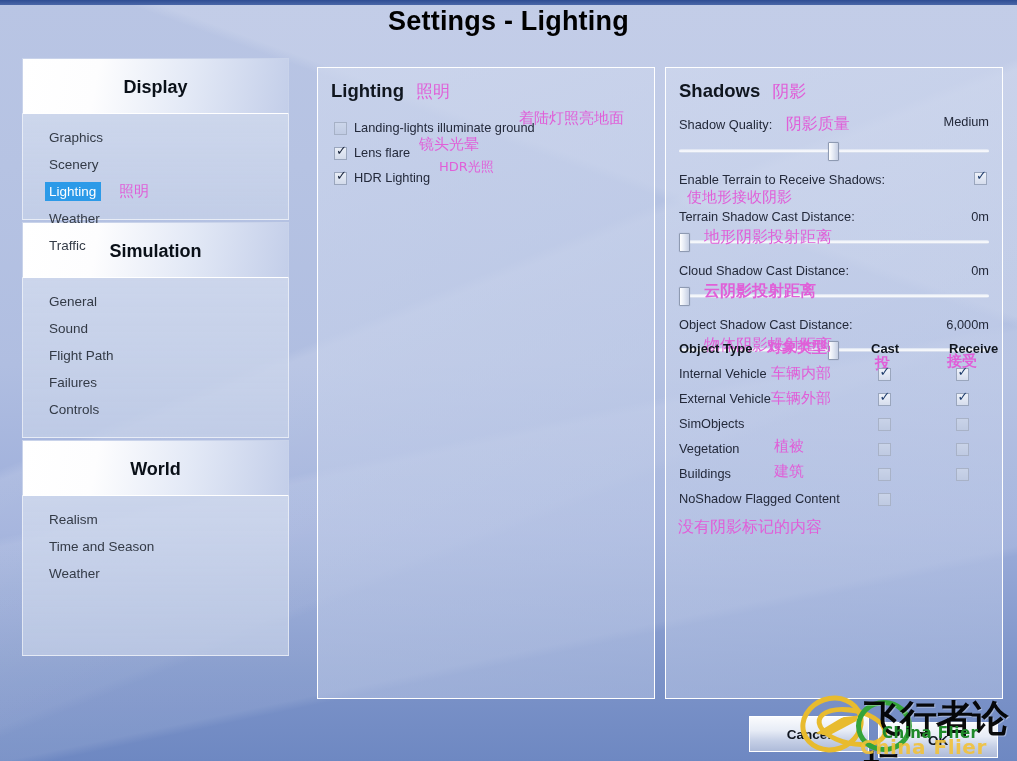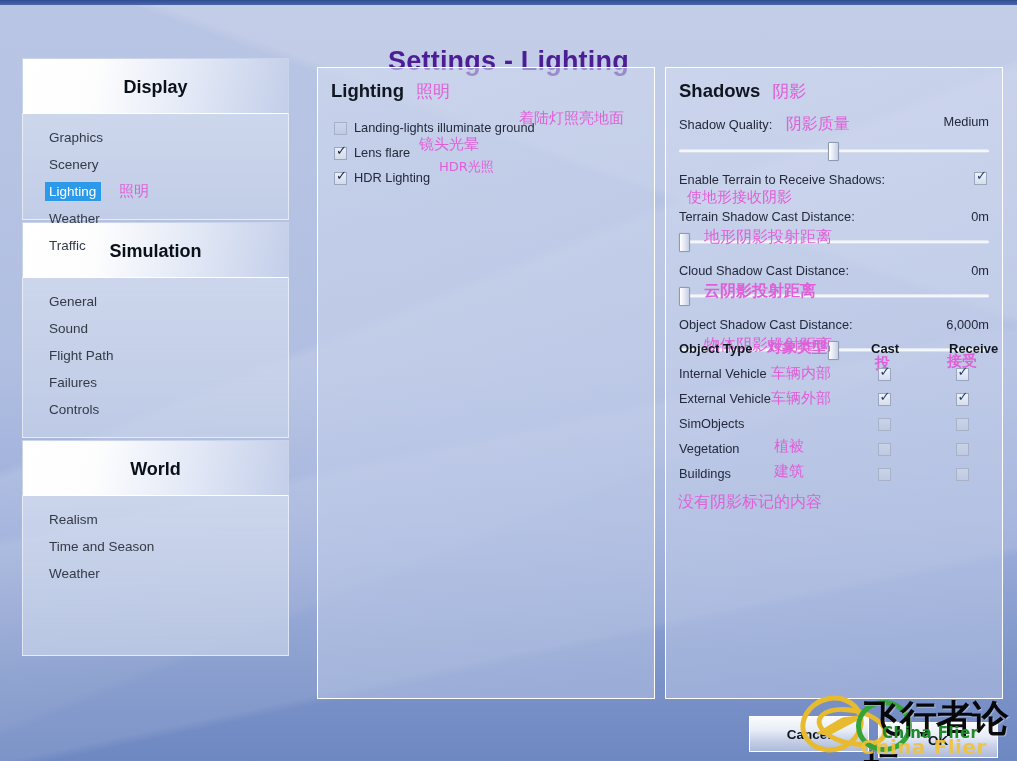--- a/index.html
+++ b/index.html
@@ -43,23 +43,22 @@
     background: linear-gradient(to bottom, #2f4d93, #4a67a8);
   }
 
   
   #title {
     position: absolute;
     left: 0; top: 6px; width: 100%;
     text-align: center;
     font-size: 27px;
     font-weight: bold;
-    color: #4c1d95;
+    color: #000000;
     letter-spacing: 0.2px;
-    margin-top: 40px;
   }
 
   
   #sidebar {
     position: absolute;
     left: 22px; top: 58px;
     width: 267px;
   }
   .nav-group { margin-bottom: 2px; }
   .nav-header {
@@ -510,20 +509,24 @@
       <span class="ot-recv"><span class="cb-small off"></span></span>
     </div>
 
     <div class="otrow">
       <span class="ot-name">Buildings</span>
       <span class="ot-cn" style="left:95px; top:-1px;">建筑</span>
       <span class="ot-cast"><span class="cb-small off"></span></span>
       <span class="ot-recv"><span class="cb-small off"></span></span>
     </div>
 
+    <div class="otrow">
+      <span class="ot-name">NoShadow Flagged Content</span>
+      <span class="ot-cast"><span class="cb-small off"></span></span>
+    </div>
 
     <div class="otrow" style="height:30px;">
       <span class="ot-cn" style="left:-1px; top:4px; font-size:16px;">没有阴影标记的内容</span>
     </div>
 
   </div>
 </div>
 
 <div class="btn" id="btn-cancel">Cancel</div>
 <div class="btn" id="btn-ok">OK</div>

